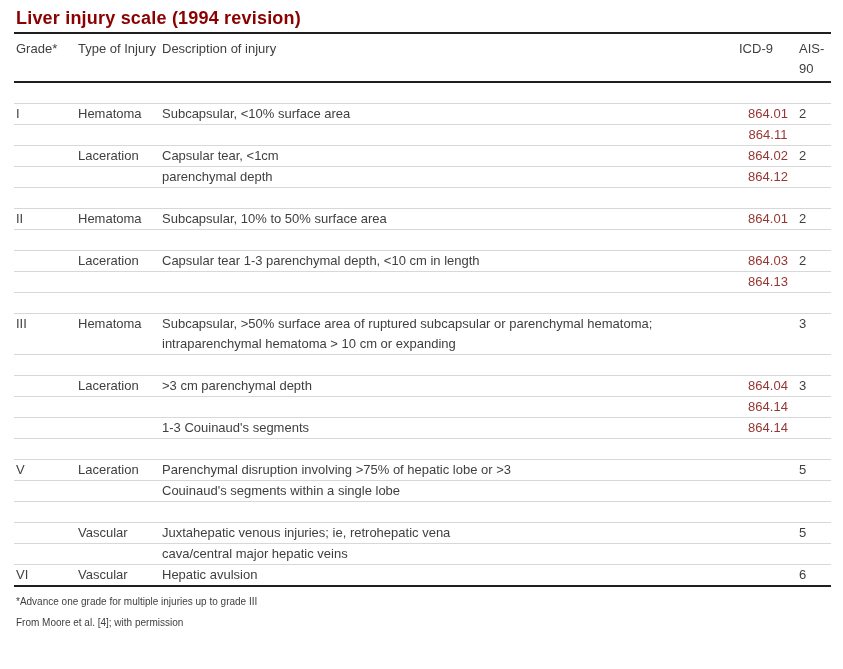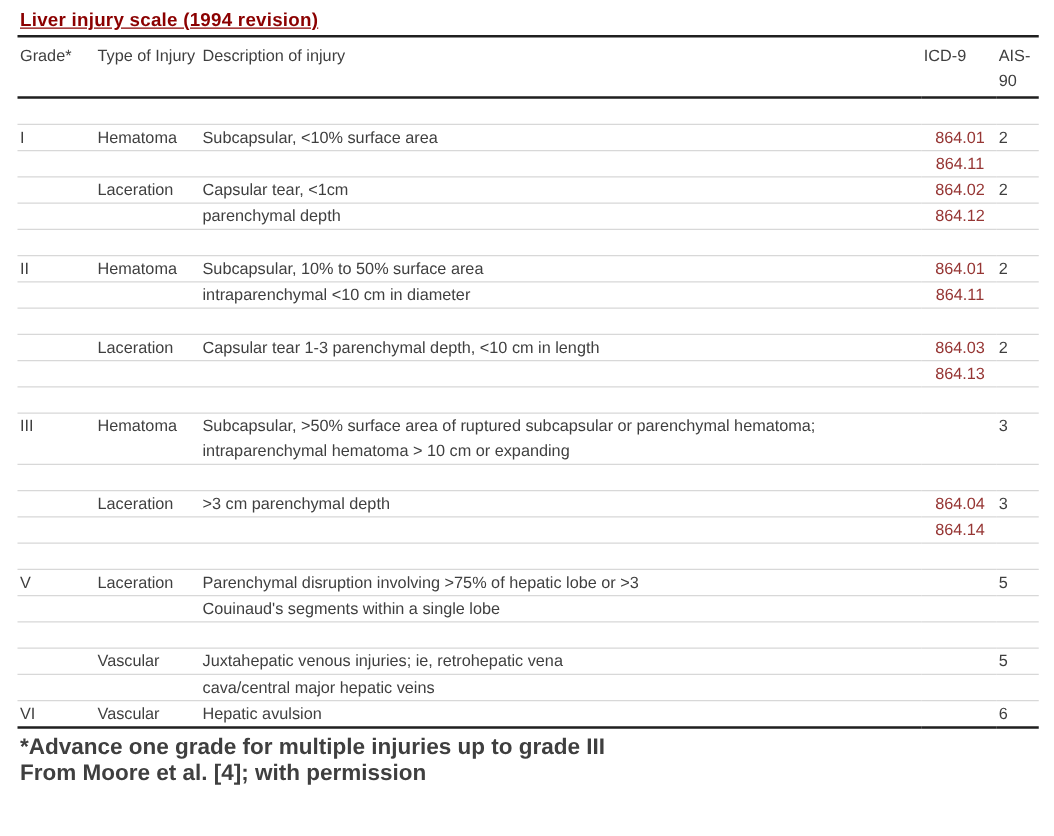--- a/index.html
+++ b/index.html
@@ -10,27 +10,26 @@
     height: 669px;
     overflow: hidden;
     font-family: "Liberation Sans", sans-serif;
     color: var(--c-text, #3f3f3f);
   }
   .page {
     width: 817px;
     margin-left: 14px;
   }
   .title {
-    font-size: 15px;
+    font-size: 18px;
     font-weight: bold;
     color: var(--c-title, #8b0000);
     padding: 8px 0 3px 2px;
     border-bottom: 2px solid var(--c-dark, #1f1f1f);
     letter-spacing: 0.2px;
-    text-decoration: underline;
   }
   table.injury {
     border-collapse: collapse;
     table-layout: fixed;
     width: 817px;
     font-size: 13px;
   }
   col.c-grade { width: 62px; }
   col.c-type  { width: 84px; }
   col.c-desc  { width: 577px; }
@@ -54,24 +53,23 @@
     border-bottom: 1px solid var(--c-line, #d8d8d8);
     overflow: hidden;
     white-space: normal;
   }
   tbody tr:last-child td {
     border-bottom: 2px solid var(--c-dark, #1f1f1f);
   }
   td.col-icd9 { color: var(--c-icd, #963634); text-align: center; }
   .footnotes {
     padding: 4px 0 0 2px;
-    font-size: 18px;
+    font-size: 10px;
     line-height: 21px;
     color: var(--c-text, #3f3f3f);
-    font-weight: bold;
   }
 </style>
 </head>
 <body>
 
 <div class="page">
 
   <div class="title">Liver injury scale (1994 revision)</div>
 
   <table class="injury">
@@ -137,27 +135,20 @@
         <tr>
           <td class="col-grade">II</td>
           <td class="col-type">Hematoma</td>
           <td class="col-description">Subcapsular, 10% to 50% surface area</td>
           <td class="col-icd9">864.01</td>
           <td class="col-ais90">2</td>
         </tr>
         <tr>
           <td class="col-grade"></td>
           <td class="col-type"></td>
-          <td class="col-description">intraparenchymal &lt;10 cm in diameter</td>
-          <td class="col-icd9">864.11</td>
-          <td class="col-ais90"></td>
-        </tr>
-        <tr>
-          <td class="col-grade"></td>
-          <td class="col-type"></td>
           <td class="col-description"></td>
           <td class="col-icd9"></td>
           <td class="col-ais90"></td>
         </tr>
         <tr>
           <td class="col-grade"></td>
           <td class="col-type">Laceration</td>
           <td class="col-description">Capsular tear 1-3 parenchymal depth, &lt;10 cm in length</td>
           <td class="col-icd9">864.03</td>
           <td class="col-ais90">2</td>
@@ -194,20 +185,27 @@
           <td class="col-grade"></td>
           <td class="col-type">Laceration</td>
           <td class="col-description">&gt;3 cm parenchymal depth</td>
           <td class="col-icd9">864.04</td>
           <td class="col-ais90">3</td>
         </tr>
         <tr>
           <td class="col-grade"></td>
           <td class="col-type"></td>
           <td class="col-description"></td>
+          <td class="col-icd9">864.14</td>
+          <td class="col-ais90"></td>
+        </tr>
+        <tr>
+          <td class="col-grade"></td>
+          <td class="col-type"></td>
+          <td class="col-description">1-3 Couinaud's segments</td>
           <td class="col-icd9">864.14</td>
           <td class="col-ais90"></td>
         </tr>
         <tr>
           <td class="col-grade"></td>
           <td class="col-type"></td>
           <td class="col-description"></td>
           <td class="col-icd9"></td>
           <td class="col-ais90"></td>
         </tr>

